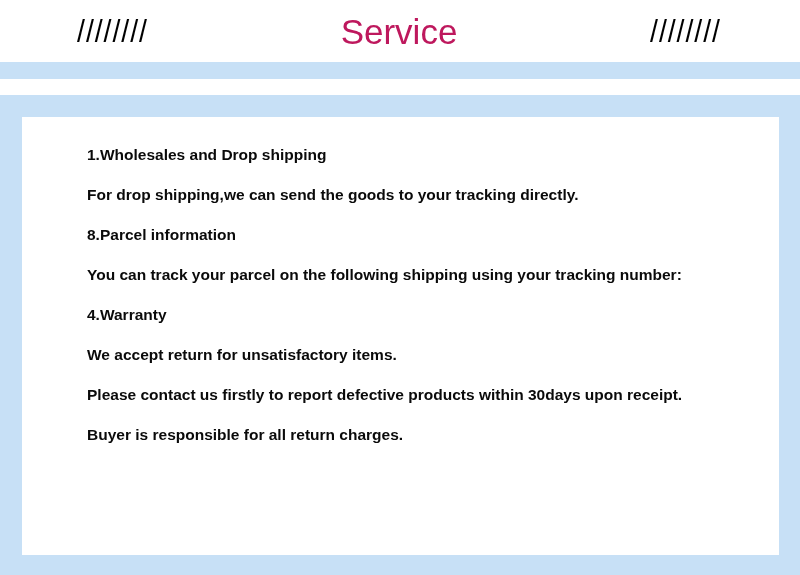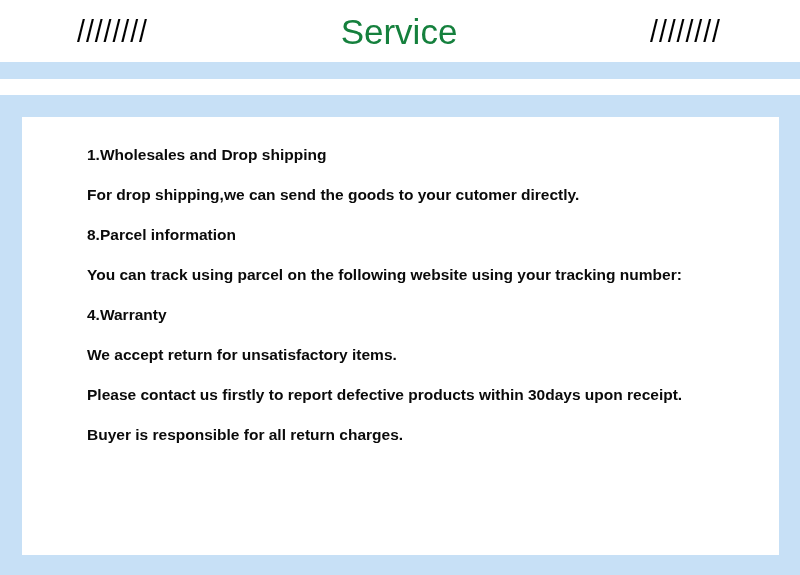--- a/index.html
+++ b/index.html
@@ -48,21 +48,21 @@
     white-space: nowrap;
     transform: scaleX(0.92);
     transform-origin: center;
   }
   .slashes-left { margin-left: 4px; }
   .slashes-right { margin-right: 6px; }
   .header-title {
     font-family: "Liberation Sans", sans-serif;
     font-size: 35px;
     font-weight: 400;
-    color: #15803d;
+    color: #be185d;
     line-height: 1;
     white-space: nowrap;
     letter-spacing: 0px;
   }
 
   
   .rule-bar {
     position: absolute;
     left: 0;
     top: 62px;
@@ -112,23 +112,23 @@
       <span class="header-title">Service</span>
       <span class="slashes slashes-right">////////</span>
     </div>
   </div>
 
   <div class="rule-bar"></div>
 
   <div class="panel">
     <div class="panel-inner">
       <div class="body-line">1.Wholesales and Drop shipping</div>
-      <div class="body-line">For drop shipping,we can send the goods to your cutomer directly.</div>
+      <div class="body-line">For drop shipping,we can send the goods to your tracking directly.</div>
       <div class="body-line">8.Parcel information</div>
-      <div class="body-line">You can track using parcel on the following website using your tracking number:</div>
+      <div class="body-line">You can track your parcel on the following shipping using your tracking number:</div>
       <div class="body-line">4.Warranty</div>
       <div class="body-line">We accept return for unsatisfactory items.</div>
       <div class="body-line">Please contact us firstly to report defective products within 30days upon receipt.</div>
       <div class="body-line">Buyer is responsible for all return charges.</div>
     </div>
   </div>
 
 </div>
 
 </body></html>

